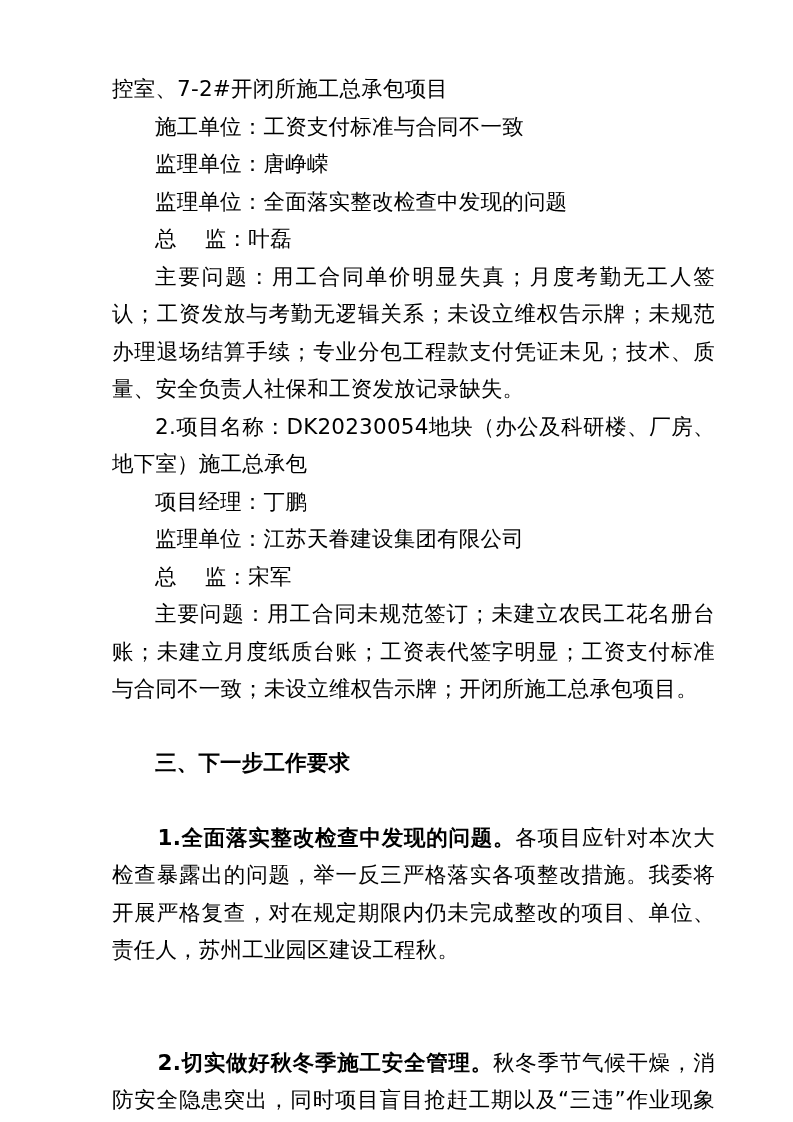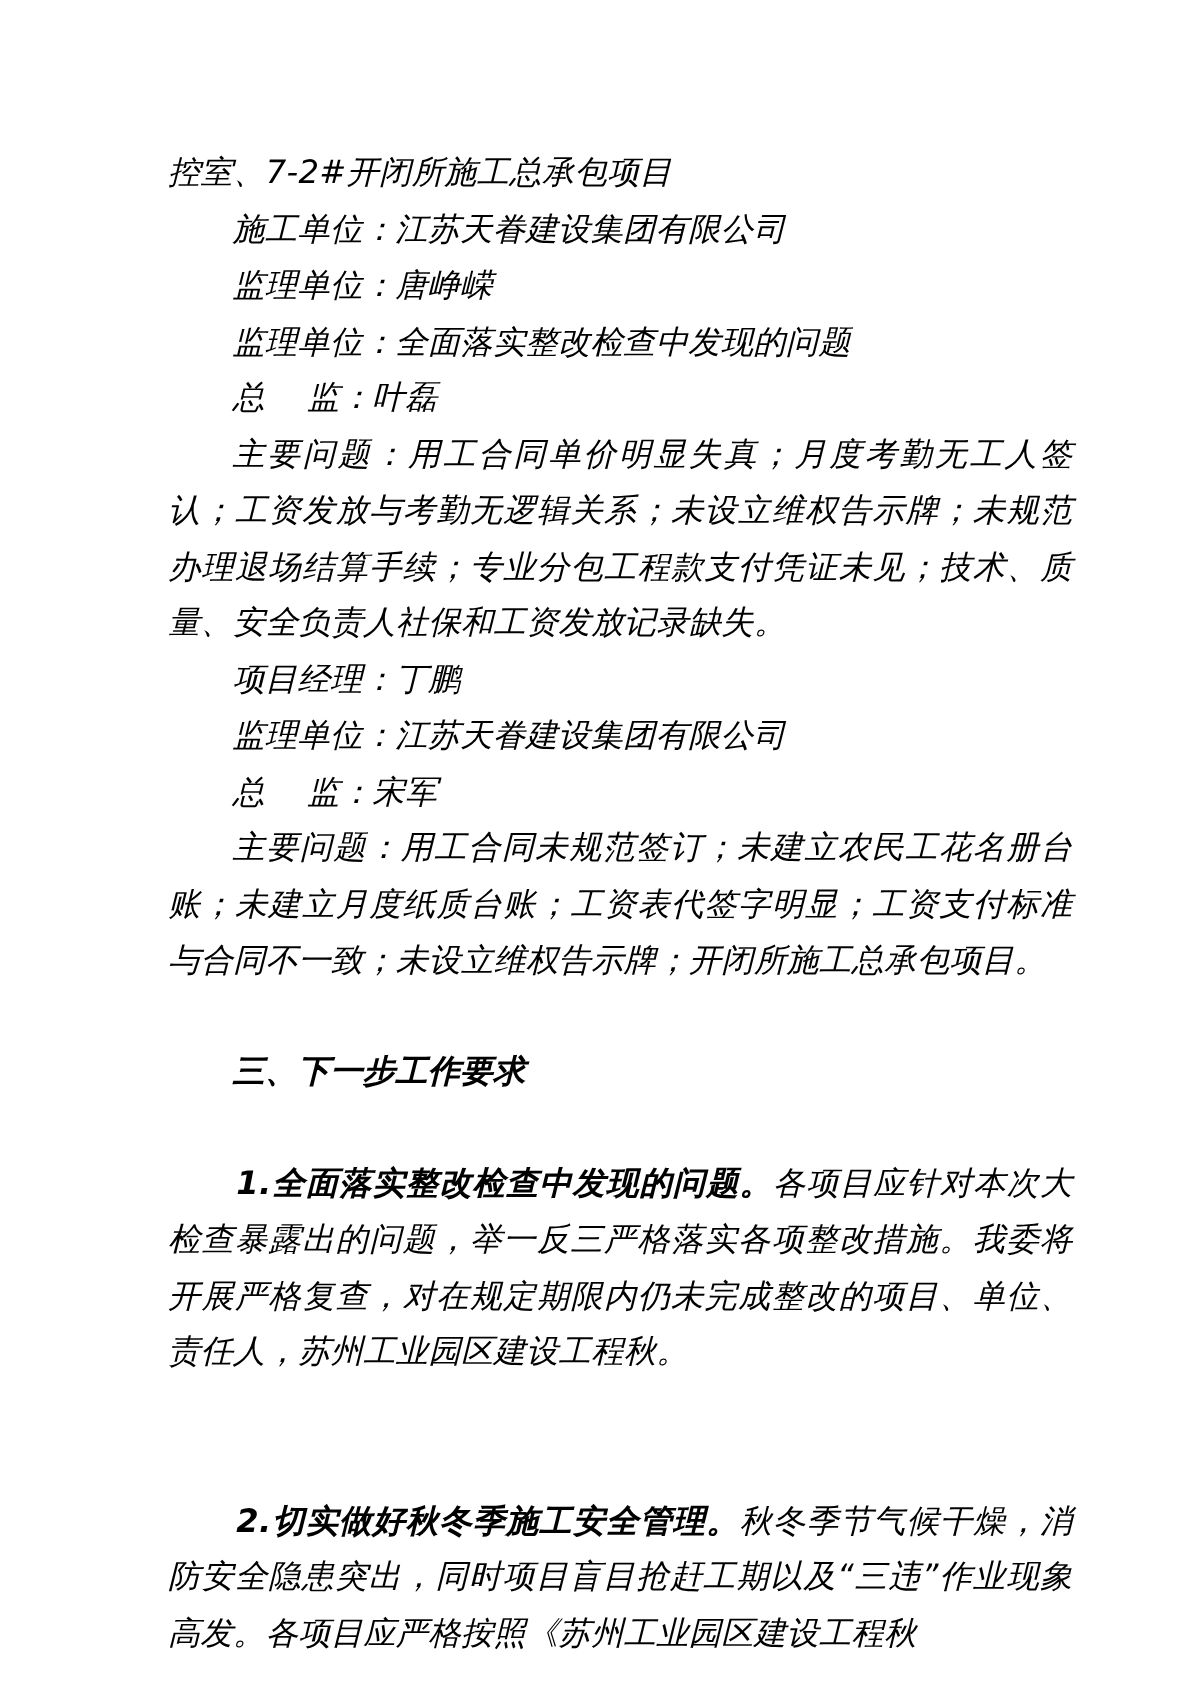--- a/index.html
+++ b/index.html
@@ -12,22 +12,21 @@
     height: 1122px;
     font-family: "DejaVu Sans", "Liberation Sans", sans-serif;
     color: #000000;
     overflow: hidden;
   }
   .page {
     position: relative;
     width: 793px;
     height: 1006px;
     box-sizing: border-box;
-    padding: 97px 78px 60px 112px;
-    font-style: italic;
+    padding: 70px 78px 60px 112px;
   }
   .doc-body {
     font-size: 21.5px;
     line-height: 37.5px;
     letter-spacing: 0.2px;
     text-align: justify;
     text-justify: inter-ideograph;
   }
   .para {
     margin: 0;
@@ -47,25 +46,26 @@
   .bold {
     font-weight: bold;
   }
 </style>
 </head>
 <body>
 
 <div class="page">
   <div class="doc-body">
     <p class="para noindent">控室、7-2#开闭所施工总承包项目</p>
-    <p class="para indent">施工单位：江苏天眷建设集团有限公司</p>
+    <p class="para indent">施工单位：工资支付标准与合同不一致</p>
     <p class="para indent">监理单位：唐峥嵘</p>
     <p class="para indent">监理单位：全面落实整改检查中发现的问题</p>
     <p class="para indent">总    监：叶磊</p>
     <p class="para indent">主要问题：用工合同单价明显失真；月度考勤无工人签认；工资发放与考勤无逻辑关系；未设立维权告示牌；未规范办理退场结算手续；专业分包工程款支付凭证未见；技术、质量、安全负责人社保和工资发放记录缺失。</p>
+    <p class="para indent">2.项目名称：DK20230054地块（办公及科研楼、厂房、地下室）施工总承包</p>
     <p class="para indent">项目经理：丁鹏</p>
     <p class="para indent">监理单位：江苏天眷建设集团有限公司</p>
     <p class="para indent">总    监：宋军</p>
     <p class="para indent">主要问题：用工合同未规范签订；未建立农民工花名册台账；未建立月度纸质台账；工资表代签字明显；工资支付标准与合同不一致；未设立维权告示牌；开闭所施工总承包项目。</p>
     <p class="para heading">三、下一步工作要求</p>
 
     <p class="para indent">
       <span class="bold">1.全面落实整改检查中发现的问题。</span><span>各项目应针对本次大检查暴露出的问题，举一反三严格落实各项整改措施。我委将开展严格复查，对在规定期限内仍未完成整改的项目、单位、责任人，苏州工业园区建设工程秋。</span>
     </p>
 

